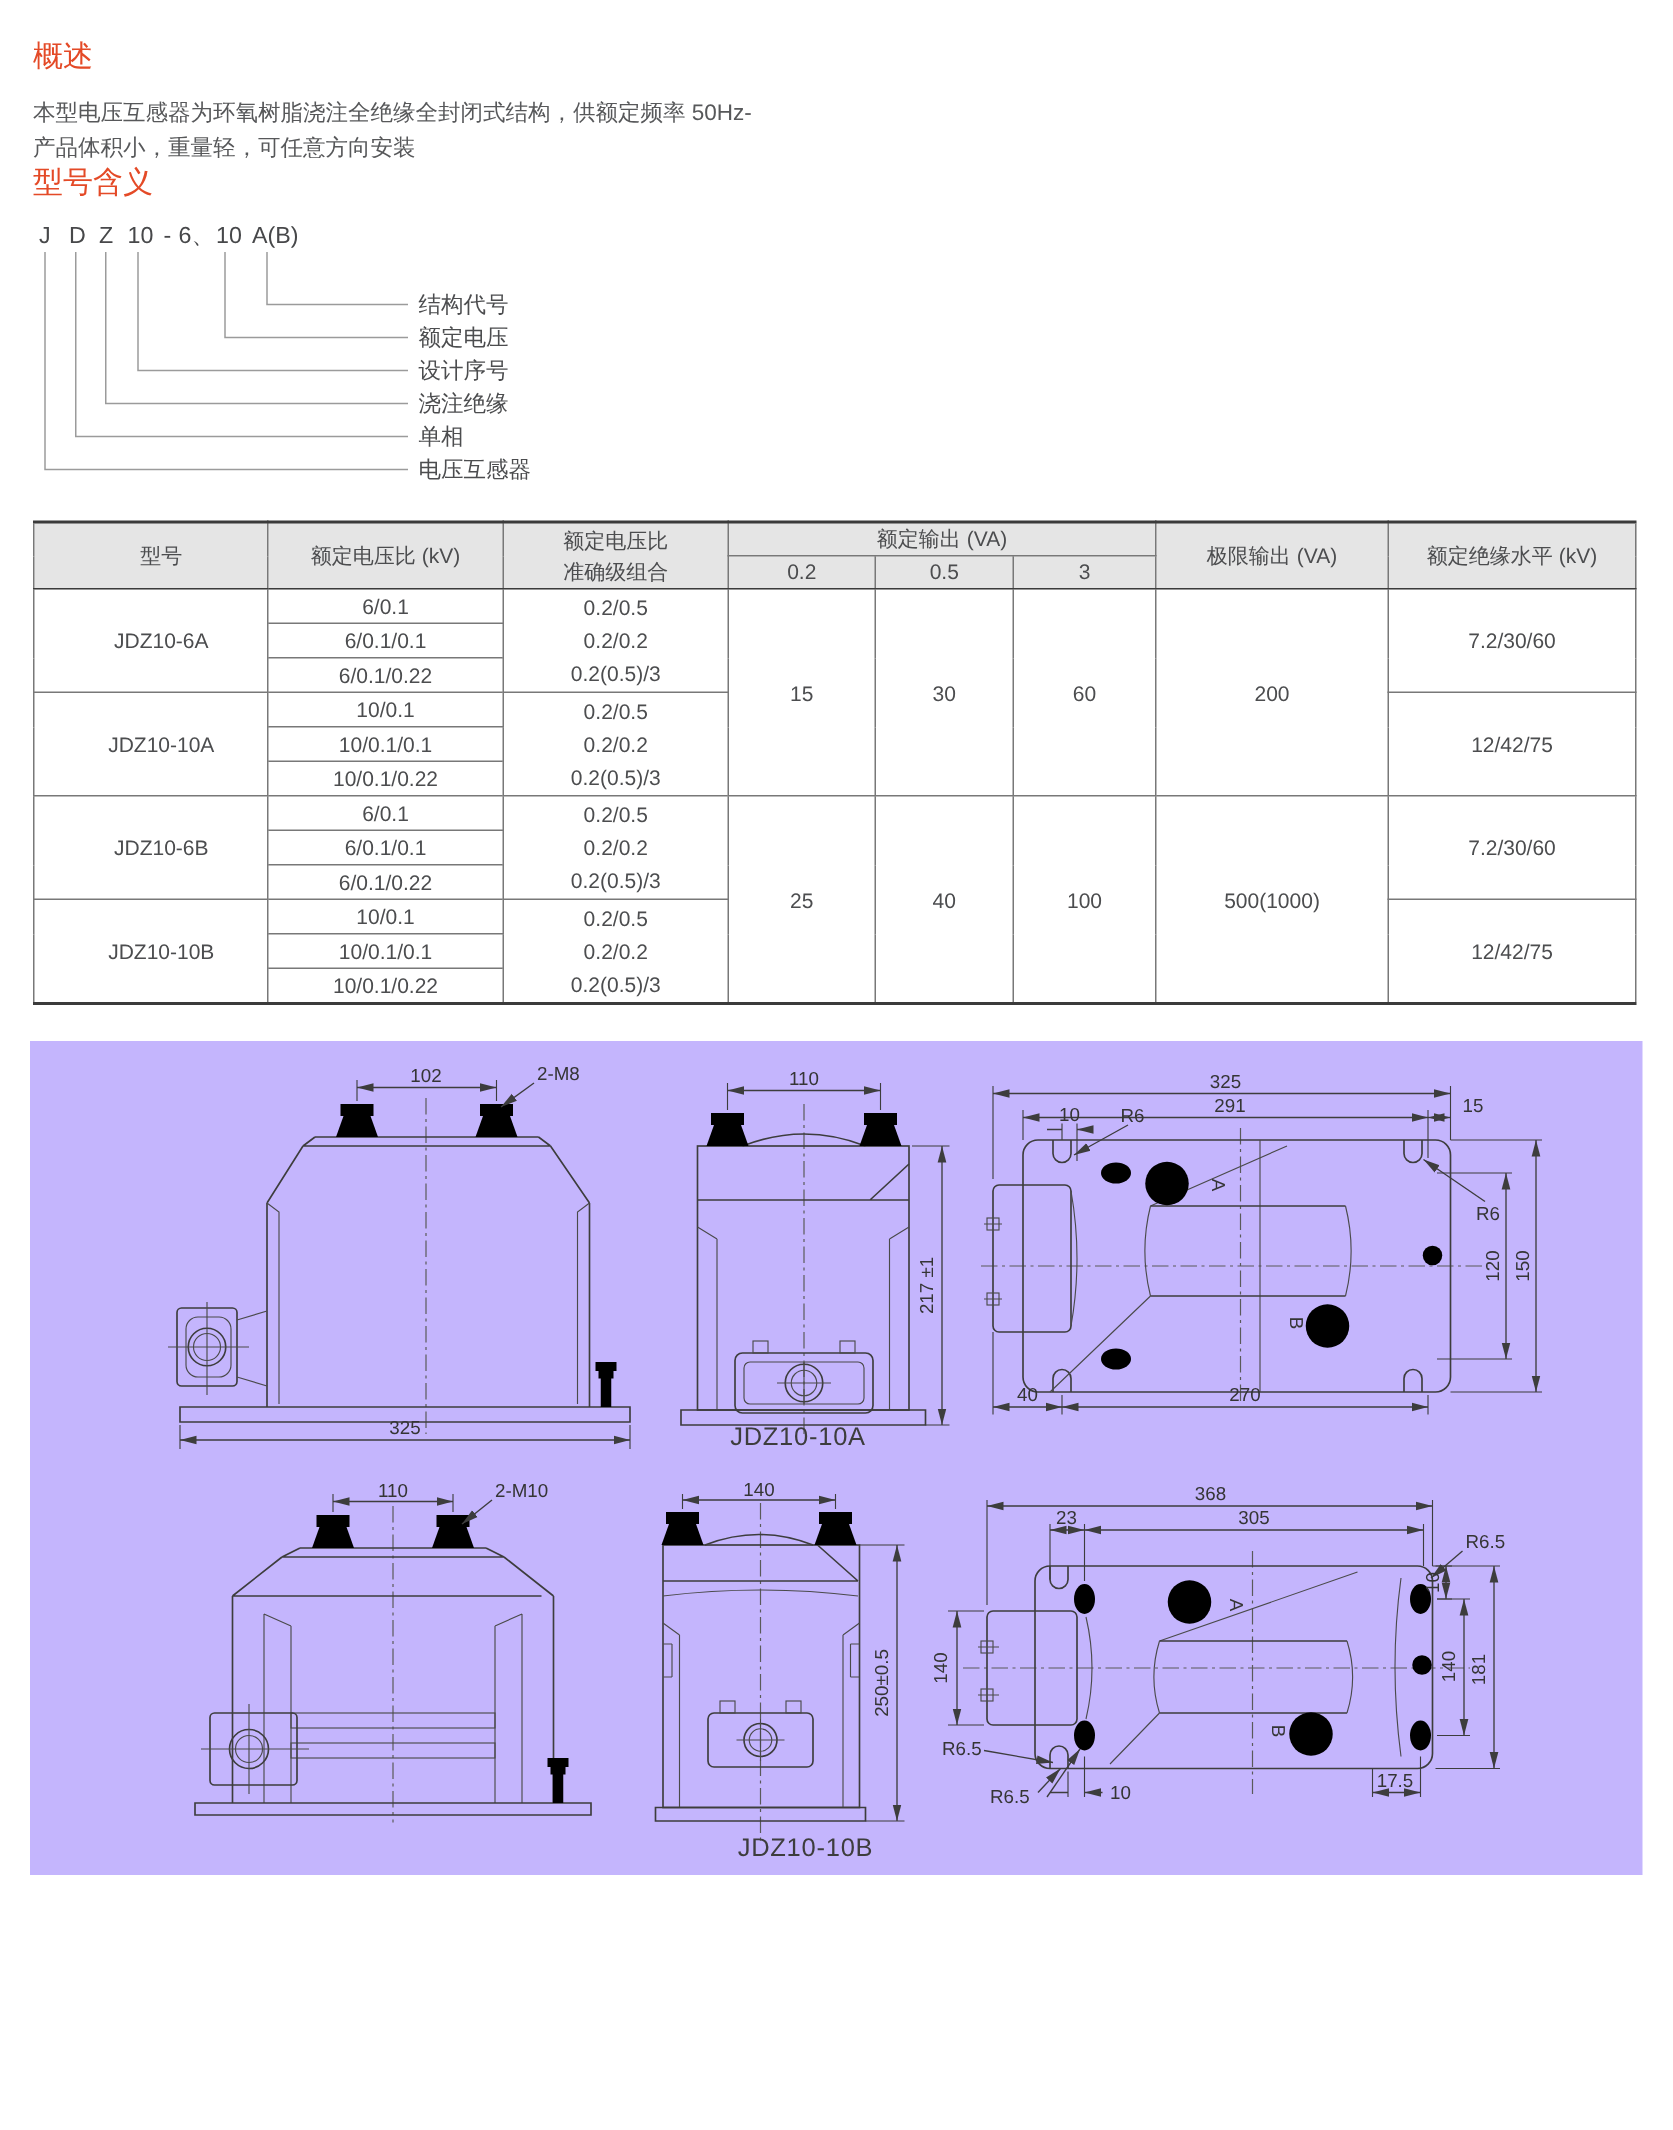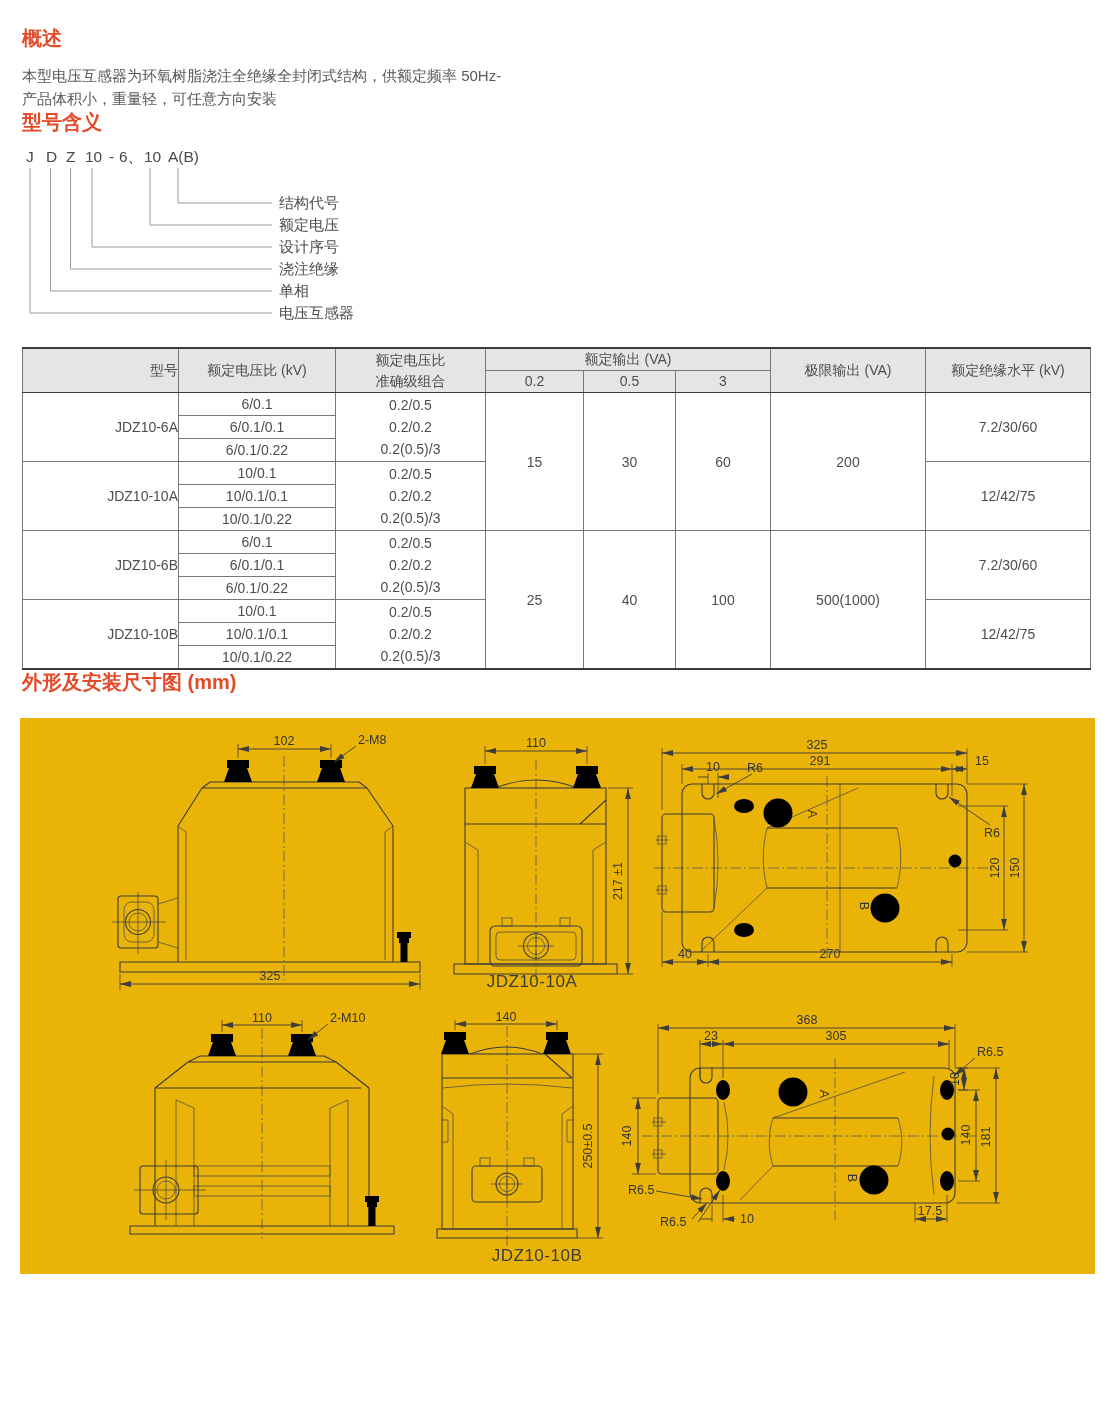--- a/index.html
+++ b/index.html
@@ -1,38 +1,38 @@
 <!DOCTYPE html>
 <html><head>
 <meta charset="utf-8">
 <style>
   html,body{margin:0;padding:0;background:#fff;}
   body{font-family:"Liberation Sans","DejaVu Sans",sans-serif;color:#57585a;}
   .page{position:relative;width:1115px;height:1420px;overflow:hidden;background:#fff;}
-  h2.sec{margin:0 0 0 22px;font-size:20px;font-weight:700;color:#e44a27;line-height:24px;}
+  h2.sec{margin:0 0 0 22px;font-size:20px;font-weight:400;color:#e44a27;line-height:24px;}
   .sp1{padding-top:26px;}
   .para{margin:14px 0 0 22px;font-size:15px;line-height:23px;color:#57585a;white-space:nowrap;}
   .mt-model{margin-top:42px;}
   .model-svg{display:block;margin:12px 0 0 22px;}
   .model-svg text{font-size:15px;fill:#4c4d4f;}
   .model-svg .code{font-size:15.5px;fill:#47484a;}
   .model-svg path{fill:none;stroke:#9b9b9b;stroke-width:1;}
   .mt-spec{margin-top:30px;}
   table.spec{border-collapse:collapse;table-layout:fixed;width:1068px;margin:16px 0 0 22px;
     font-size:14px;color:#4c4d4f;border-top:2.5px solid #3b3b3b;border-bottom:2.5px solid #3b3b3b;}
   table.spec th,table.spec td{border:1px solid #787878;font-weight:normal;text-align:center;padding:0;line-height:21px;}
   table.spec thead th{background:#e5e5e5;}
   table.spec thead tr.h1 th{height:21px;}
   table.spec thead tr.h2 th{height:21px;}
   table.spec th.hb,table.spec tr.h2 th{border-bottom:1.8px solid #3b3b3b;}
   table.spec td{height:22px;line-height:22px;}
-  table.spec .model,table.spec th.model{text-align:right;padding-left:14px;}
+  table.spec .model,table.spec th.model{text-align:center;padding-left:14px;}
   table.spec td.acc div{line-height:22px;}
   .mt-dim{margin-top:36px;}
-  .panel{position:relative;margin:24px 0 0 20px;width:1075px;height:556px;background:#eab308;}
+  .panel{position:relative;margin:24px 0 0 20px;width:1075px;height:556px;background:#c4b5fd;}
   .dwg{position:absolute;overflow:visible;}
   .dwg .ol{fill:none;stroke:#3d3d3d;stroke-width:1.1;}
   .dwg .thin{fill:none;stroke:#4a4a4a;stroke-width:0.75;}
   .dwg .cl{fill:none;stroke:#5a5a5a;stroke-width:0.8;stroke-dasharray:11 3 2 3;}
   .dwg .dim{fill:none;stroke:#3d3d3d;stroke-width:0.9;marker-start:url(#da);marker-end:url(#da);}
   .dwg .dimO{fill:none;stroke:#3d3d3d;stroke-width:0.9;marker-end:url(#da);}
   .dwg .ext{fill:none;stroke:#3d3d3d;stroke-width:0.75;}
   .dwg .ldr{fill:none;stroke:#3d3d3d;stroke-width:0.9;marker-end:url(#da);}
   .dwg text{font-size:12.5px;fill:#353535;}
   .caption{position:absolute;width:200px;text-align:center;font-size:17px;color:#3d3d3d;letter-spacing:0.5px;}
@@ -173,21 +173,20 @@
       </tr>
       <tr>
           <td>10/0.1/0.1</td>
         </tr>
       <tr>
           <td>10/0.1/0.22</td>
         </tr>
     </tbody>
   </table>
 
-  <h2 class="sec mt-dim">外形及安装尺寸图 (mm)</h2>
 
   <div class="panel">
 
     <svg width="0" height="0" style="position:absolute" aria-hidden="true">
       <defs>
         <marker id="da" markerUnits="userSpaceOnUse" markerWidth="12" markerHeight="8" refX="11" refY="3.5" orient="auto-start-reverse">
           <path d="M11,3.5 L0,0.6 L0,6.4 Z" fill="#3d3d3d"></path>
         </marker>
         <g id="sym-term">
           <path class="ol" d="M3,0 H25 V8 H3 Z"></path>

